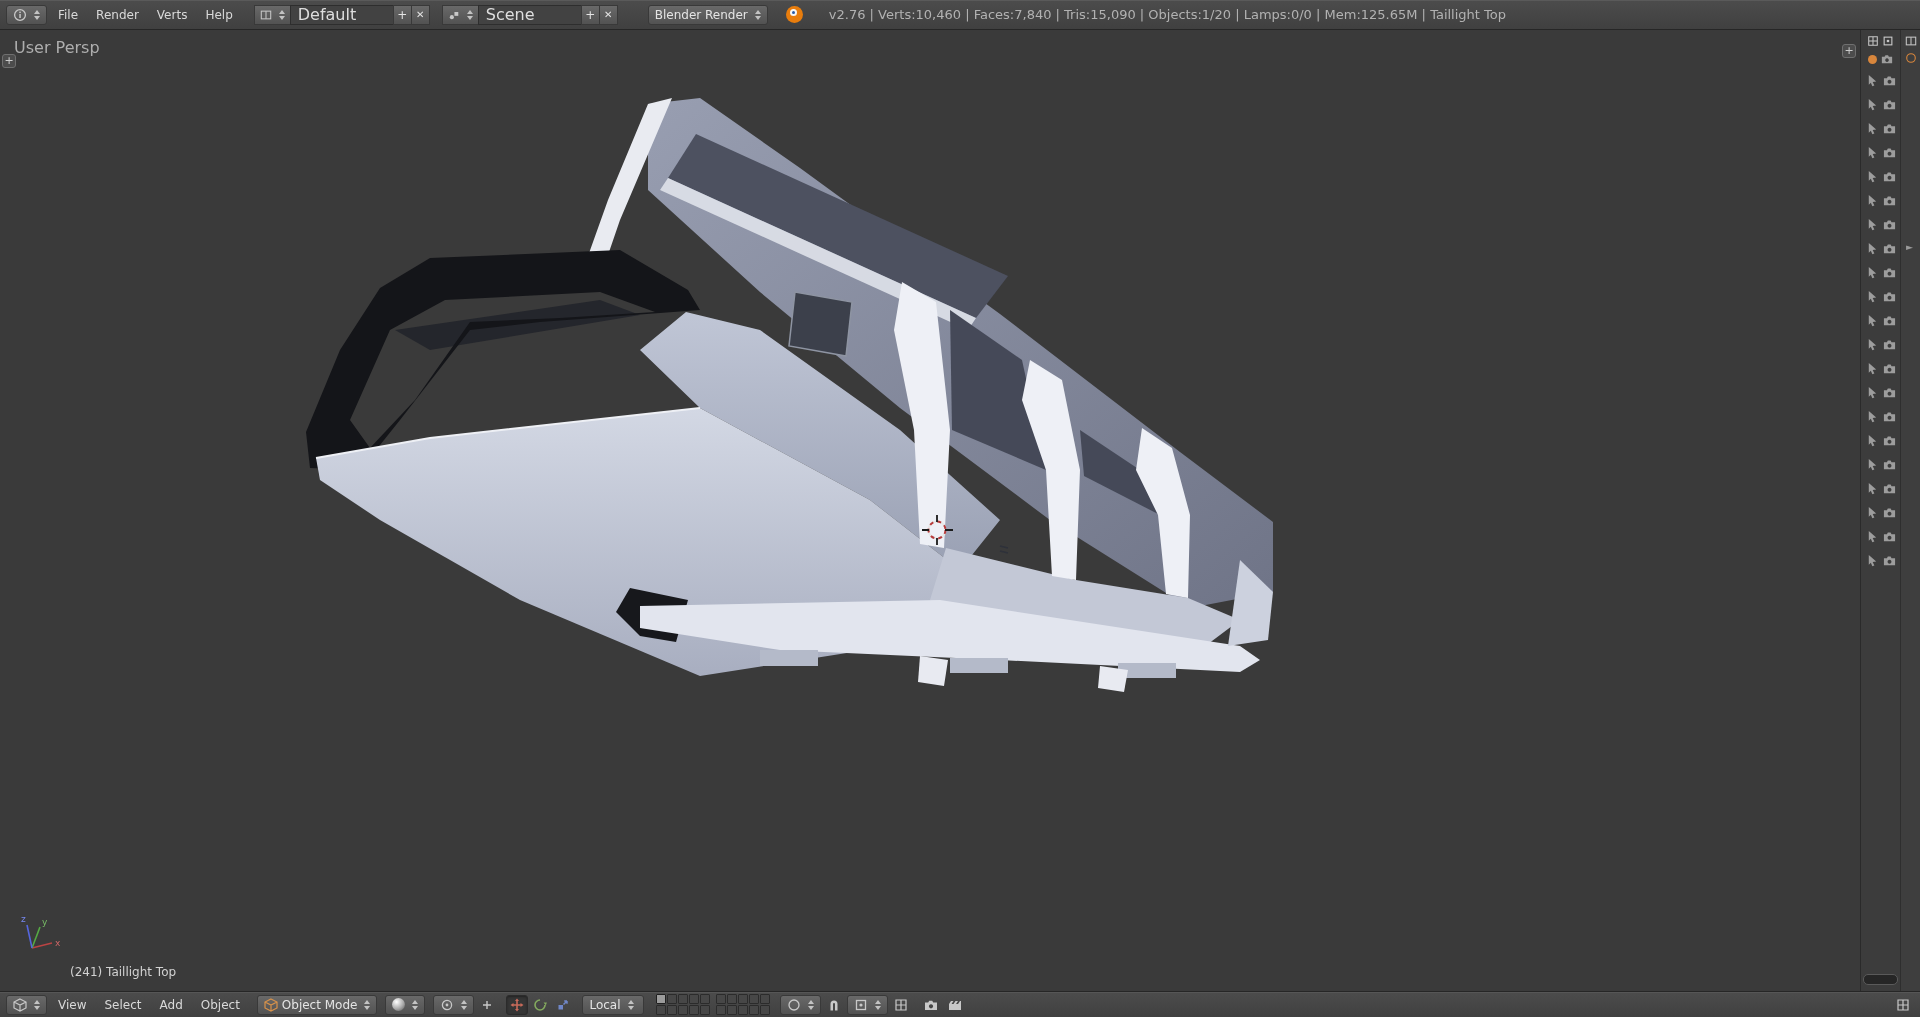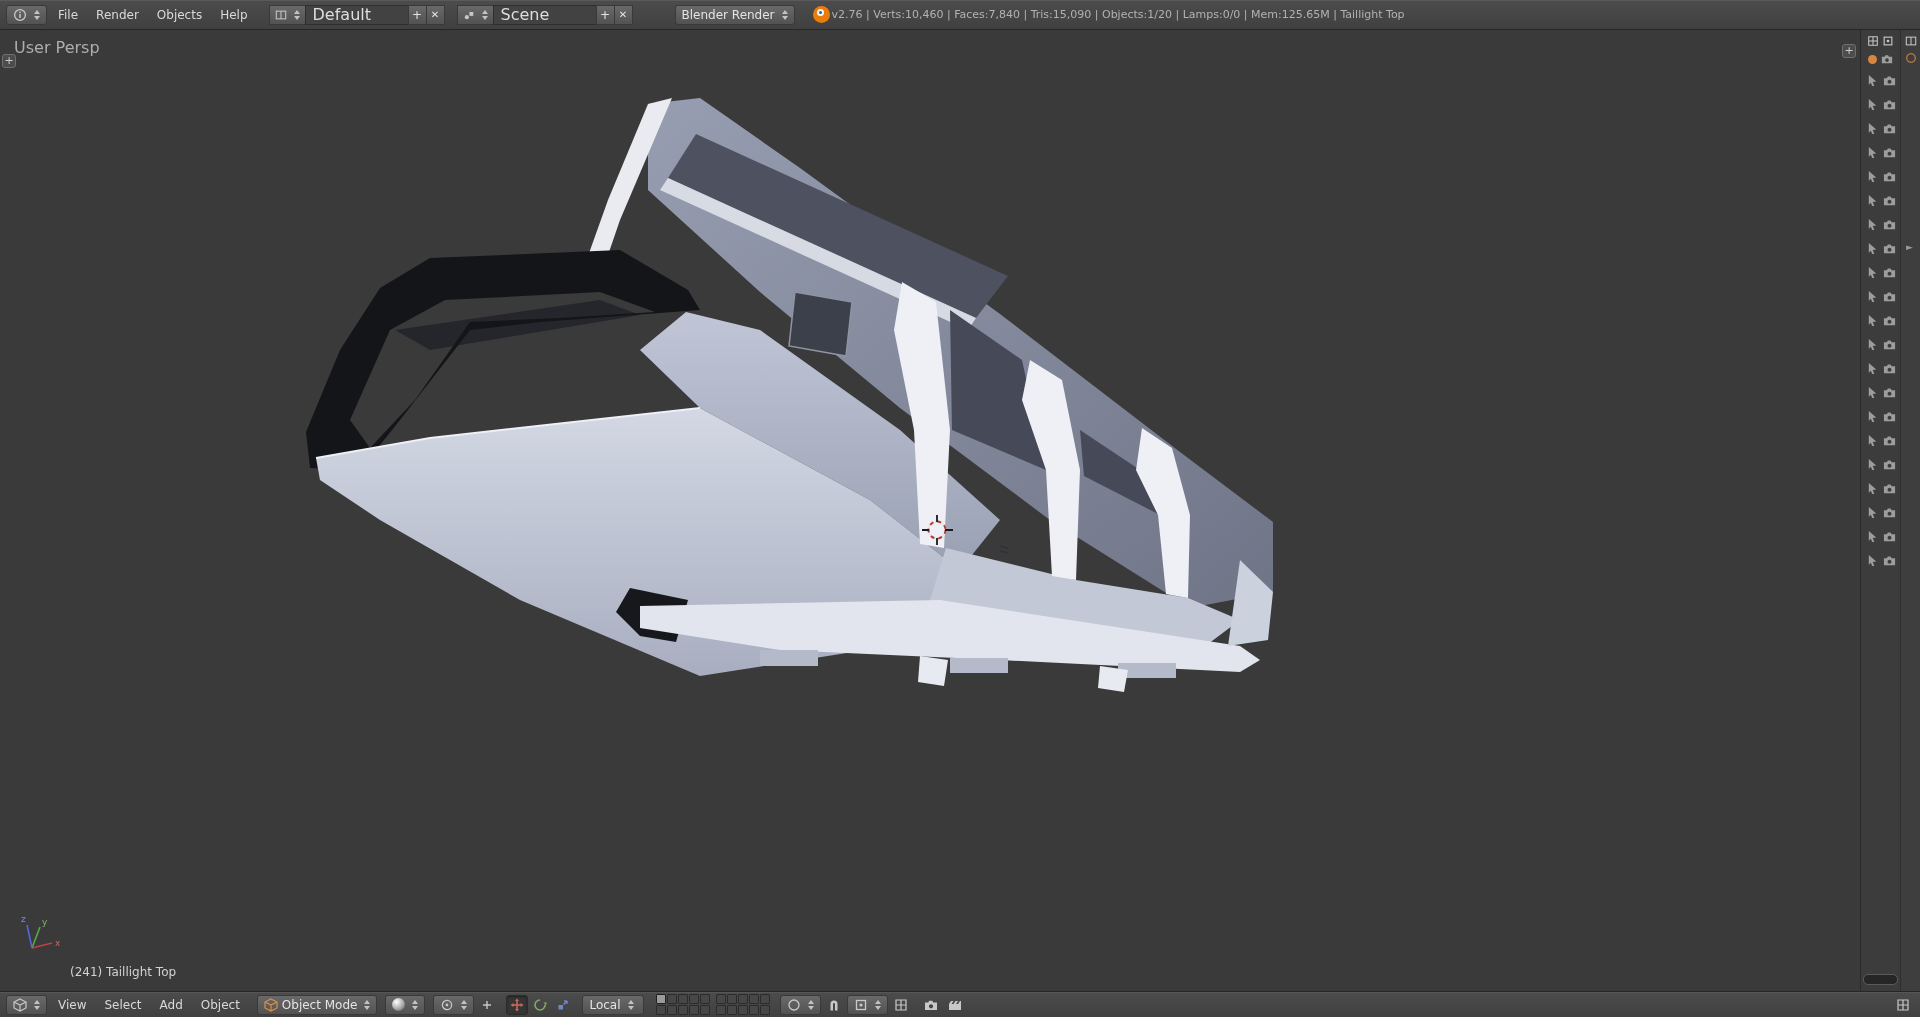--- a/index.html
+++ b/index.html
@@ -34,21 +34,21 @@
   .ic{width:14px;height:14px;color:#c8c8c8;flex:0 0 auto}
   .ic.small{width:12px;height:12px}
   .ic.orange{color:#d8924a}
   .ic.red{color:#c86a5a}
   .ic.green{color:#84aa5f}
   .ic.blue{color:#7087c8}
 
   .blender-logo{width:17px;height:17px;border-radius:50%;background:#e87d0d;position:relative;margin-left:16px;flex:0 0 auto}
   .blender-logo::before{content:"";position:absolute;left:4px;top:3px;width:7px;height:7px;border-radius:50%;background:#f6f6f6}
   .blender-logo::after{content:"";position:absolute;left:6px;top:5px;width:3px;height:3px;border-radius:50%;background:#2a5caa}
-  .stats{color:#b2b2b2;font-size:11px;margin-left:0;white-space:nowrap}
+  .stats{color:#b2b2b2;font-size:13px;margin-left:24px;white-space:nowrap}
 
   .tbtn{height:20px;min-width:22px;background:transparent;border:none;display:inline-flex;
         align-items:center;justify-content:center;gap:2px;padding:0 2px;cursor:default}
   .tbtn.pressed{background:#353535;border:1px solid #2b2b2b;border-radius:3px;box-shadow:inset 0 1px 2px #222}
   .seg{display:inline-flex;gap:1px;margin-left:6px}
   .spacer{flex:1}
 
   .sphere{width:13px;height:13px;border-radius:50%;background:radial-gradient(circle at 35% 30%,#ffffff,#aaaaaa 55%,#595959 95%)}
 
   .layers{display:flex;gap:6px;margin-left:10px;align-items:center}
@@ -153,21 +153,21 @@
           <use href="#i-info"></use>
         </svg>
       <span class="updn">
           <i class="u"></i>
           <i class="d"></i>
         </span>
     </div>
     <nav class="menus">
       <span class="menu">File</span>
       <span class="menu">Render</span>
-      <span class="menu">Objects</span>
+      <span class="menu">Verts</span>
       <span class="menu">Help</span>
     </nav>
 
     <div class="group" style="margin-left:10px">
       <div class="btn">
         <svg class="ic small">
             <use href="#i-split"></use>
           </svg>
         <span class="updn">
             <i class="u"></i>
@@ -199,21 +199,21 @@
         <span>Scene</span>
       </div>
       <div class="btn sqbtn">
           <span>+</span>
         </div>
       <div class="btn sqbtn">
           <span style="font-size:10px">✕</span>
         </div>
     </div>
 
-    <div class="btn" style="margin-left:40px;min-width:118px;justify-content:space-between">
+    <div class="btn" style="margin-left:28px;min-width:118px;justify-content:space-between">
       <span>Blender Render</span>
       <span class="updn">
           <i class="u"></i>
           <i class="d"></i>
         </span>
     </div>
 
     <span class="blender-logo"></span>
     <span class="stats">v2.76 | Verts:10,460 | Faces:7,840 | Tris:15,090 | Objects:1/20 | Lamps:0/0 | Mem:125.65M | Taillight Top</span>
   </div>

